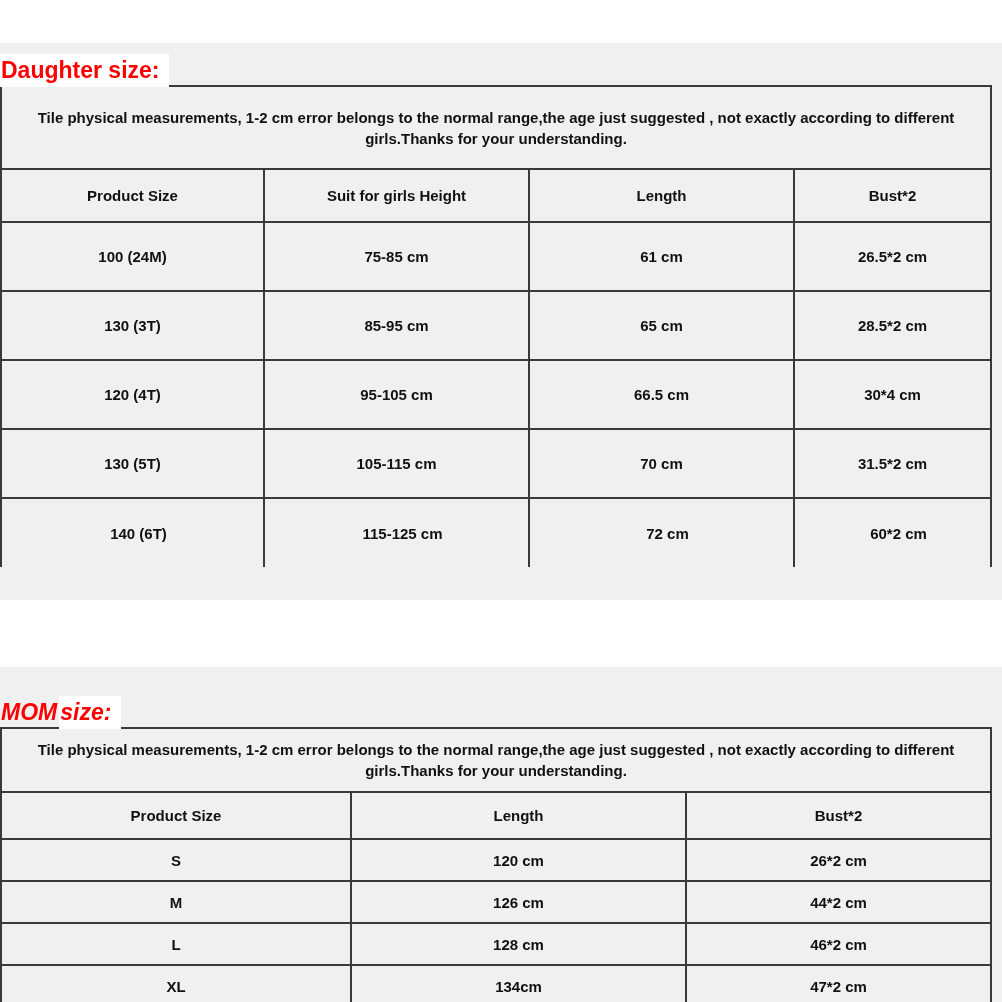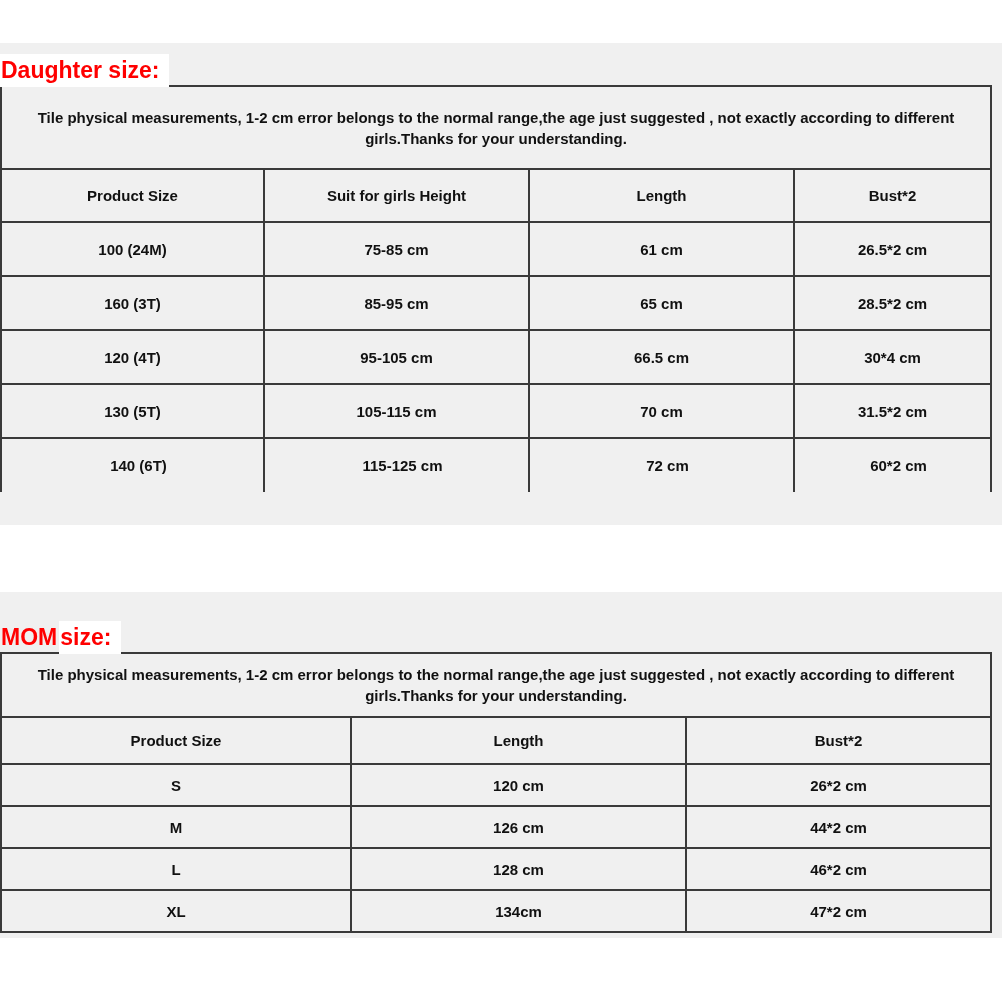--- a/index.html
+++ b/index.html
@@ -18,21 +18,21 @@
     color: var(--text-col);
     overflow: hidden;
   }
   .white-top { height: 43px; background: var(--page-bg); }
   .band { background: var(--panel-bg); width: 1002px; }
   .band-daughter { padding-bottom: 33px; }
   .band-mom { padding-bottom: 5px; }
   .gap-white { height: 67px; background: var(--page-bg); }
 
   .heading-wrap { height: 42px; display: flex; align-items: flex-end; }
-  .heading-wrap-mom { height: 60px; }
+  .heading-wrap-mom { height: 60px; font-style: italic; }
   h2.section-heading {
     font-size: 23px;
     line-height: 26px;
     color: var(--accent-red);
     letter-spacing: 0px;
     white-space: nowrap;
     margin-bottom: 2px;
   }
   .hl { background: #ffffff; padding: 3px 10px 4px 1px; }
   .nohl { padding: 3px 2px 4px 1px; }
@@ -50,21 +50,21 @@
     font-size: 15px;
     font-weight: bold;
     color: var(--text-col);
     margin-top: 40px;
   }
   table.tbl-daughter { border-bottom: none; }
   table.tbl-daughter tr.row-last td { border-bottom: none; padding-left: 12px; }
 
   .tbl-daughter td.note-cell { height: 83px; }
   .tbl-daughter th { height: 53px; }
-  .tbl-daughter td.data-cell { height: 54px; }
+  .tbl-daughter td.data-cell { height: 69px; }
 
   .tbl-mom td.note-cell { height: 64px; }
   .tbl-mom th { height: 47px; }
   .tbl-mom td.data-cell { height: 42px; }
 
   td.note-cell { padding: 4px 14px; }
   .note-line { white-space: nowrap; font-size: 15px; line-height: 21px; text-align: center; }
 </style>
 </head>
 <body>
@@ -95,21 +95,21 @@
       <th>Length</th>
       <th>Bust*2</th>
     </tr>
     <tr>
       <td class="data-cell">100 (24M)</td>
       <td class="data-cell">75-85 cm</td>
       <td class="data-cell">61 cm</td>
       <td class="data-cell">26.5*2 cm</td>
     </tr>
     <tr>
-      <td class="data-cell">160 (3T)</td>
+      <td class="data-cell">130 (3T)</td>
       <td class="data-cell">85-95 cm</td>
       <td class="data-cell">65 cm</td>
       <td class="data-cell">28.5*2 cm</td>
     </tr>
     <tr>
       <td class="data-cell">120 (4T)</td>
       <td class="data-cell">95-105 cm</td>
       <td class="data-cell">66.5 cm</td>
       <td class="data-cell">30*4 cm</td>
     </tr>

